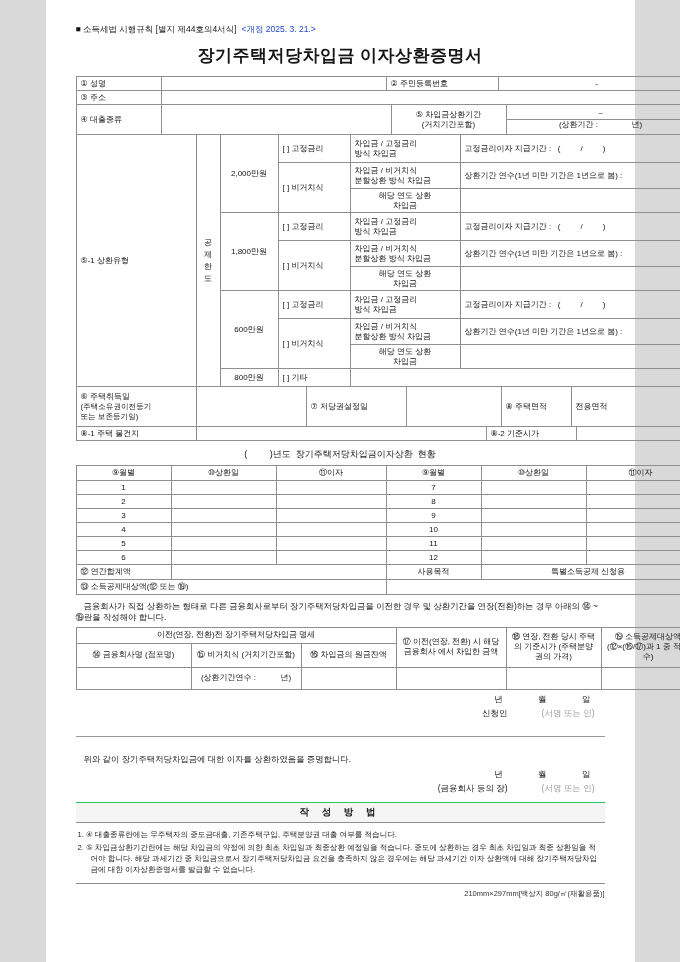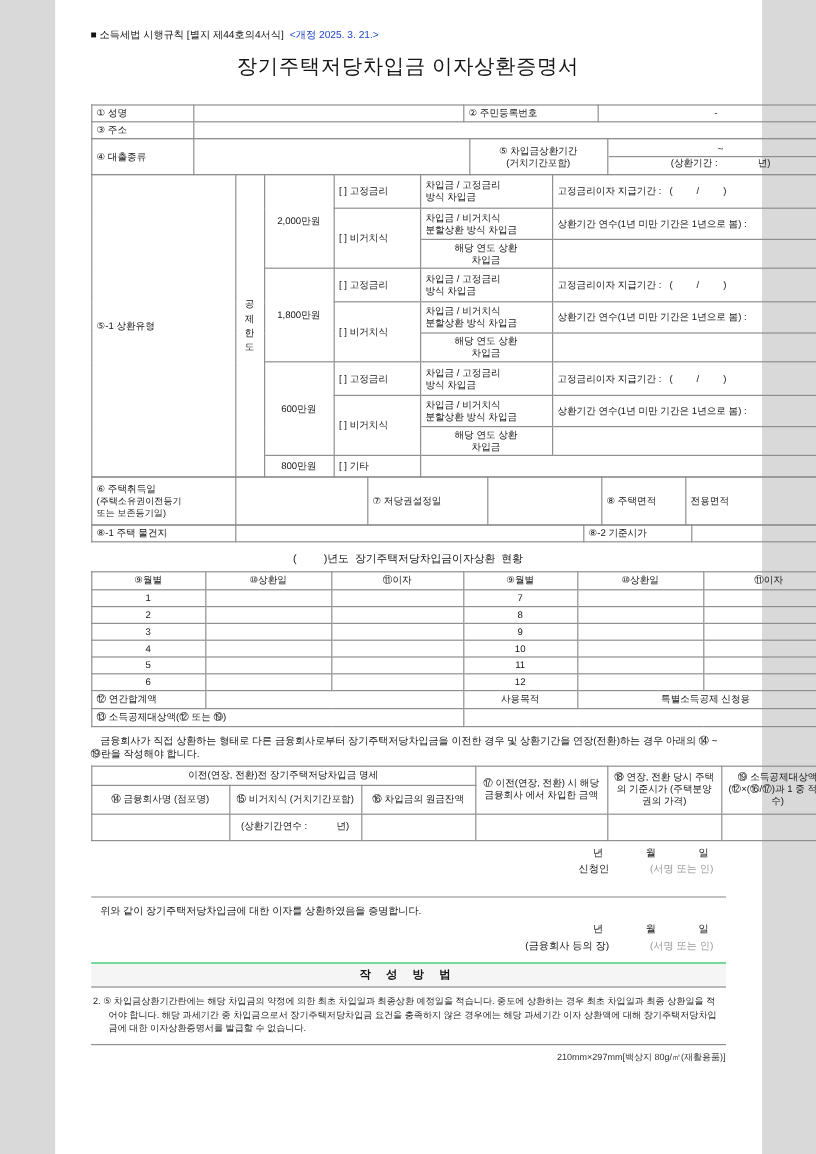--- a/index.html
+++ b/index.html
@@ -2,41 +2,41 @@
 <html><head>
 <meta charset="utf-8">
 <style>
   *{box-sizing:border-box;}
   body{margin:0;background:#d9d9d9;}
   .page{width:589px;height:962px;margin:0 auto;background:#fff;
         padding:24px 30px 10px;position:relative;color:#151515;
         font-family:"Liberation Sans","DejaVu Sans",sans-serif;}
   .doc-ref{font-size:8.5px;display:flex;gap:5px;align-items:baseline;}
   .doc-ref .rev{color:#1f45c8;}
-  .title{font-size:17px;font-weight:400;text-align:center;margin:8px 0 20px;letter-spacing:.5px;}
+  .title{font-size:17px;font-weight:700;text-align:center;margin:8px 0 9px;letter-spacing:.5px;}
   table.frm{width:620px;border-collapse:collapse;table-layout:fixed;}
   table.stack{margin-top:-1px;}
   .frm td{border:1px solid #8f8f8f;font-size:8px;line-height:1.25;padding:1px 4px;
           vertical-align:middle;overflow:hidden;}
   .lbl{text-align:left;}
   .ctr{text-align:center;}
   .pre{white-space:pre;}
   .nopad{padding:0 !important;}
   .half{height:50%;display:flex;align-items:center;justify-content:center;white-space:pre;}
   .topline{border-top:1px solid #8f8f8f;}
   .vstack{width:9px;margin:0 auto;word-break:break-all;line-height:1.5;text-align:center;}
   .spread{display:flex;justify-content:space-between;align-items:center;width:100%;}
   .sec-title{font-size:9px;text-align:center;margin:7px 0 4px;white-space:pre;}
   .note{font-size:8.4px;line-height:1.3;margin:6px 0 4px;text-indent:8px;}
   .decl-text{font-size:8.4px;line-height:1.35;margin:7px 0 2px;text-indent:8px;}
   .date-line{font-size:8.5px;text-align:right;padding-right:14px;margin:4px 0 2px;white-space:pre;}
   .sign-line{display:flex;justify-content:flex-end;align-items:center;font-size:8.5px;
              gap:34px;padding-right:10px;margin:2px 0 5px;}
   .sig-note{color:#9a9a9a;}
-  .cert{border-top:1px solid #999;margin-top:16px;padding-top:3px;}
+  .cert{border-top:1px solid #999;margin-top:16px;padding-top:14px;}
   .cert-text{font-size:8.4px;margin:3px 0 1px;text-indent:8px;}
   .howto{margin-top:7px;}
   .howto-title{border-top:1px solid #22c55e;border-bottom:1px solid #8f8f8f;background:#f5f5f5;
                text-align:center;font-size:9.5px;font-weight:700;letter-spacing:5px;padding:3px 0;}
   .howto-body{border-bottom:1px solid #8f8f8f;padding:4px 2px 6px;}
   .howto-body p{font-size:7.6px;line-height:1.45;margin:2px 0;padding-left:13px;text-indent:-13px;color:#1c1c1c;}
   .paper-note{font-size:7.5px;text-align:right;margin-top:5px;color:#333;}
   .small{font-size:7.6px;}
 </style>
 </head>
@@ -367,19 +367,20 @@
     <div class="date-line">년               월               일</div>
     <div class="sign-line">
       <span>(금융회사 등의 장)</span>
       <span class="sig-note">(서명 또는 인)</span>
     </div>
   </div>
 
   <div class="howto">
     <div class="howto-title">작 성 방 법</div>
     <div class="howto-body">
+      <p>1.  ④ 대출종류란에는 무주택자의 중도금대출, 기존주택구입, 주택분양권 대출 여부를 적습니다.</p>
       <p>2.  ⑤ 차입금상환기간란에는 해당 차입금의 약정에 의한 최초 차입일과 최종상환 예정일을 적습니다. 중도에 상환하는 경우 최초 차입일과 최종 상환일을 적어야 합니다. 해당 과세기간 중 차입금으로서 장기주택저당차입금 요건을 충족하지 않은 경우에는 해당 과세기간 이자 상환액에 대해 장기주택저당차입금에 대한 이자상환증명서를 발급할 수 없습니다.</p>
     </div>
   </div>
 
   <div class="paper-note">210mm×297mm[백상지 80g/㎡(재활용품)]</div>
 
 </div>
 
 </body></html>

